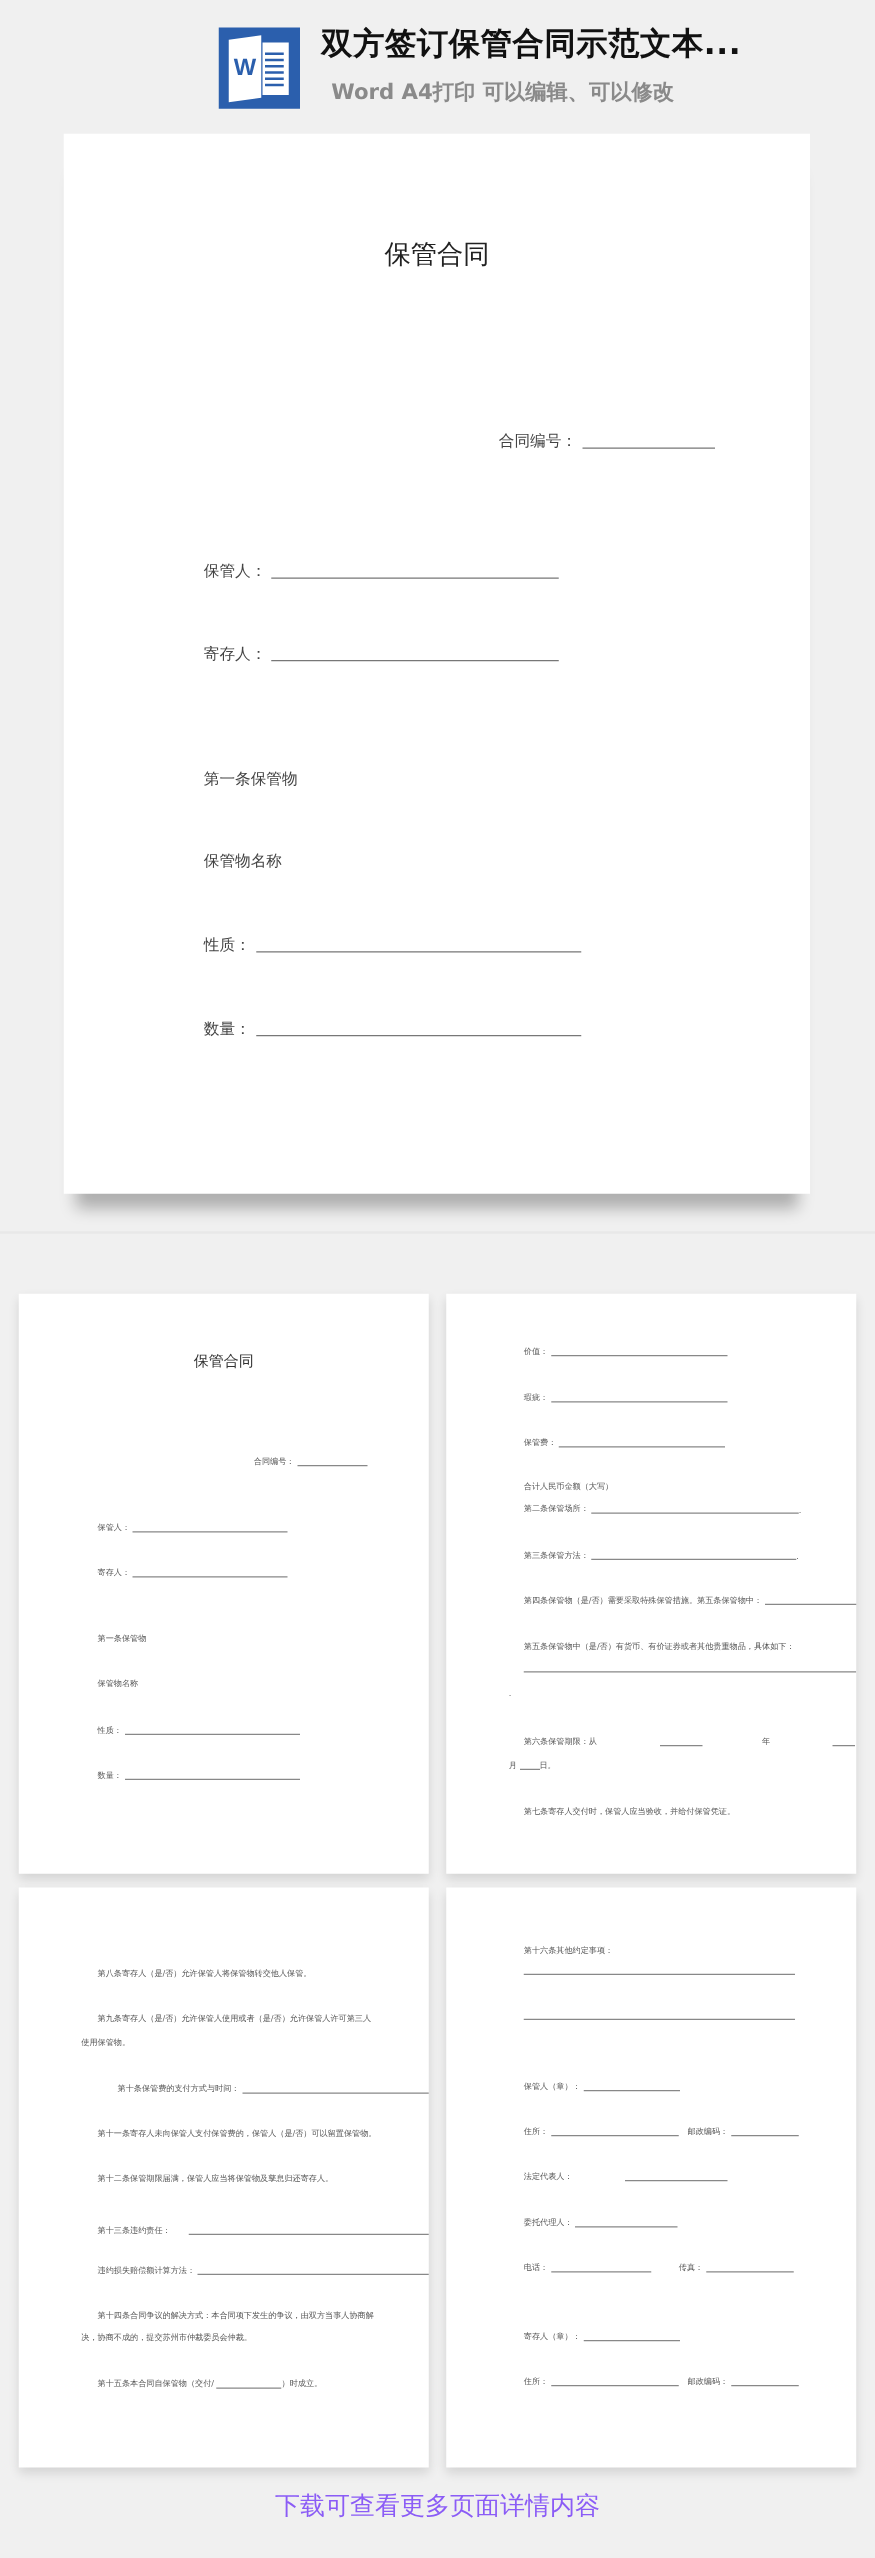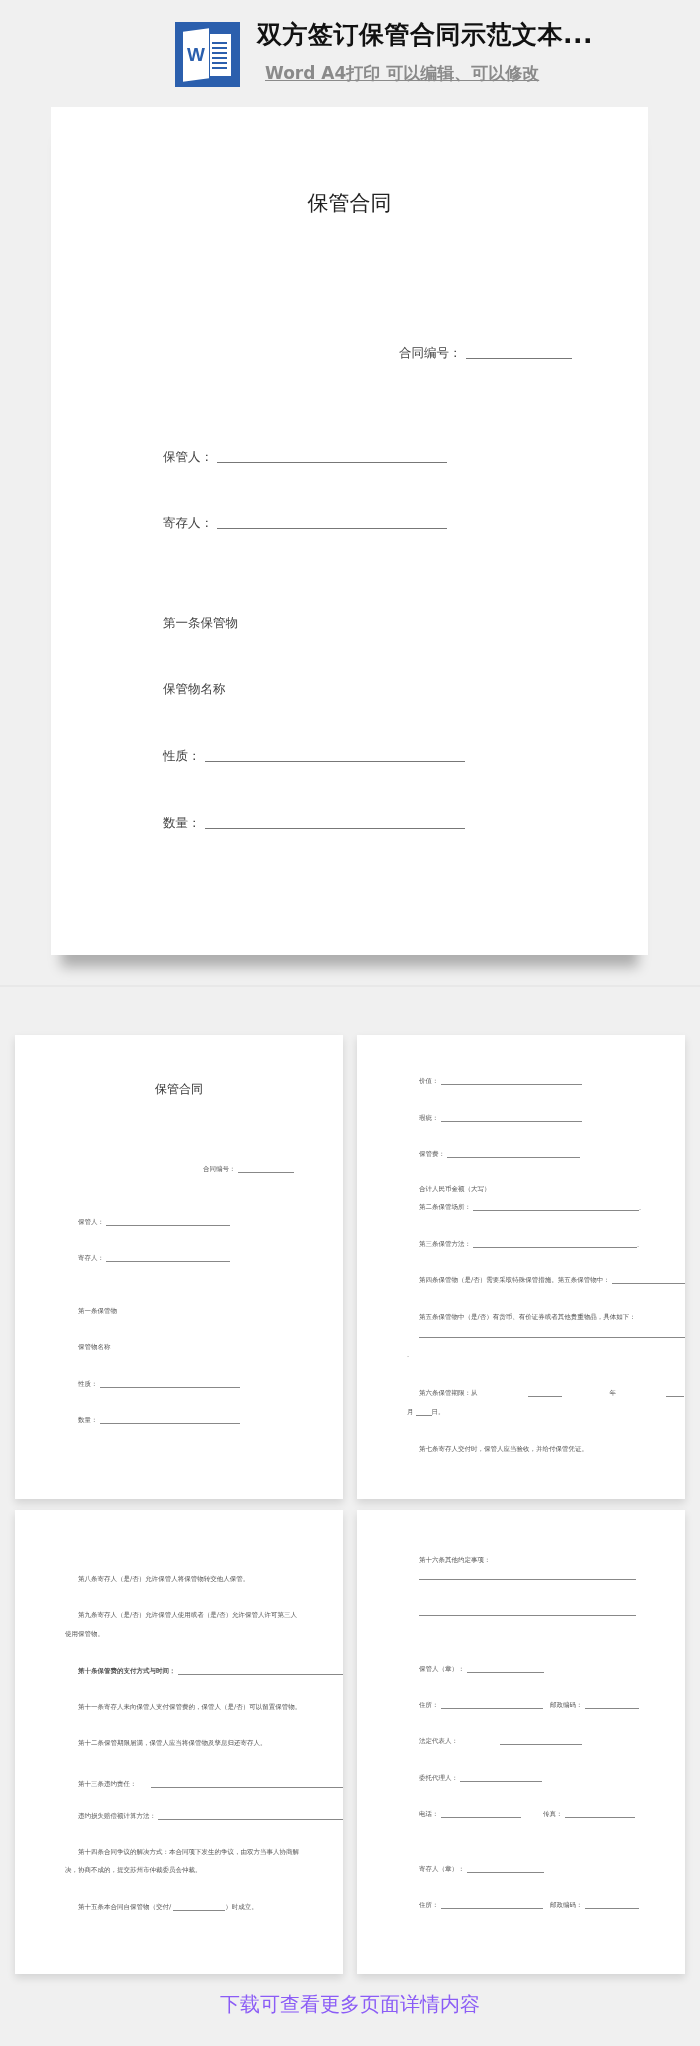--- a/index.html
+++ b/index.html
@@ -7,21 +7,21 @@
   body { position: relative; font-family: "DejaVu Sans", "Liberation Sans", sans-serif; color: #222; }
 
   
   .header { position: absolute; left: 0; top: 0; width: 700px; height: 98px; background: #f0f0f0; }
   .word-icon { position: absolute; left: 175px; top: 22px; width: 65px; height: 65px; background: #2b5fad; }
   .word-icon .doc { position: absolute; left: 20px; top: 12px; width: 36px; height: 42px; background: #fff; }
   .word-icon .doc .ln { position: absolute; left: 17px; height: 2px; width: 15px; background: #2b5fad; }
   .word-icon .cover { position: absolute; left: 8px; top: 8px; width: 26px; height: 50px; background: #fff; transform: skewY(-8deg); box-shadow: 1px 0 0 #2b5fad; }
   .word-icon .w { position: absolute; left: 10px; top: 22px; width: 22px; font: bold 19px "Liberation Sans", sans-serif; color: #2b5fad; text-align: center; }
   .title { position: absolute; left: 257px; top: 18px; font: bold 25px "DejaVu Sans", sans-serif; color: #111; white-space: nowrap; letter-spacing: 0.5px; }
-  .subtitle { position: absolute; left: 265px; top: 62px; font: bold 17px "DejaVu Sans", sans-serif; color: #8a8a8a; white-space: nowrap; text-decoration: underline; }
+  .subtitle { position: absolute; left: 265px; top: 62px; font: bold 17px "DejaVu Sans", sans-serif; color: #8a8a8a; white-space: nowrap; }
 
   
   .main-page { position: absolute; left: 51px; top: 107px; width: 597px; height: 848px; background: #fff; box-shadow: 0 22px 12px -10px rgba(0,0,0,0.28); }
   .mp-title { position: absolute; left: 0; width: 597px; top: 82px; text-align: center; font: 21px "DejaVu Sans", sans-serif; color: #222; }
   .field { position: absolute; font: 12.5px "DejaVu Serif", "Liberation Serif", serif; color: #444; white-space: nowrap; display: flex; align-items: flex-end; }
   .uline { display: inline-block; border-bottom: 1.5px solid #777; height: 1px; margin-left: 4px; margin-bottom: 3px; }
   .plain { position: absolute; font: 12.5px "DejaVu Serif", "Liberation Serif", serif; color: #444; white-space: nowrap; }
 
   .divider { position: absolute; left: 0; top: 985px; width: 700px; height: 2px; background: #e8e8e8; }
 
@@ -157,21 +157,21 @@
       <span class="uline" style="width:16px"></span>
       <span>日。</span>
     </div>
   <div class="tp" style="left:62px; top:410px;">第七条寄存人交付时，保管人应当验收，并给付保管凭证。</div>
 </div>
 
 <div class="thumb" style="left:15px; top:1510px;">
   <div class="tp" style="left:63px; top:65px;">第八条寄存人（是/否）允许保管人将保管物转交他人保管。</div>
   <div class="tp" style="left:63px; top:101px;">第九条寄存人（是/否）允许保管人使用或者（是/否）允许保管人许可第三人</div>
   <div class="tp" style="left:50px; top:120px;">使用保管物。</div>
-  <div class="tf" style="left:63px; top:157px;font-weight:bold;">
+  <div class="tf" style="left:79px; top:157px;">
       <span>第十条保管费的支付方式与时间：</span>
       <span class="uline" style="width:170px"></span>
     </div>
   <div class="tp" style="left:63px; top:193px;">第十一条寄存人未向保管人支付保管费的，保管人（是/否）可以留置保管物。</div>
   <div class="tp" style="left:63px; top:229px;">第十二条保管期限届满，保管人应当将保管物及孳息归还寄存人。</div>
   <div class="tf" style="left:63px; top:270px;gap:12px;">
       <span>第十三条违约责任：</span>
       <span class="uline" style="width:210px"></span>
     </div>
   <div class="tf" style="left:63px; top:302px;">

